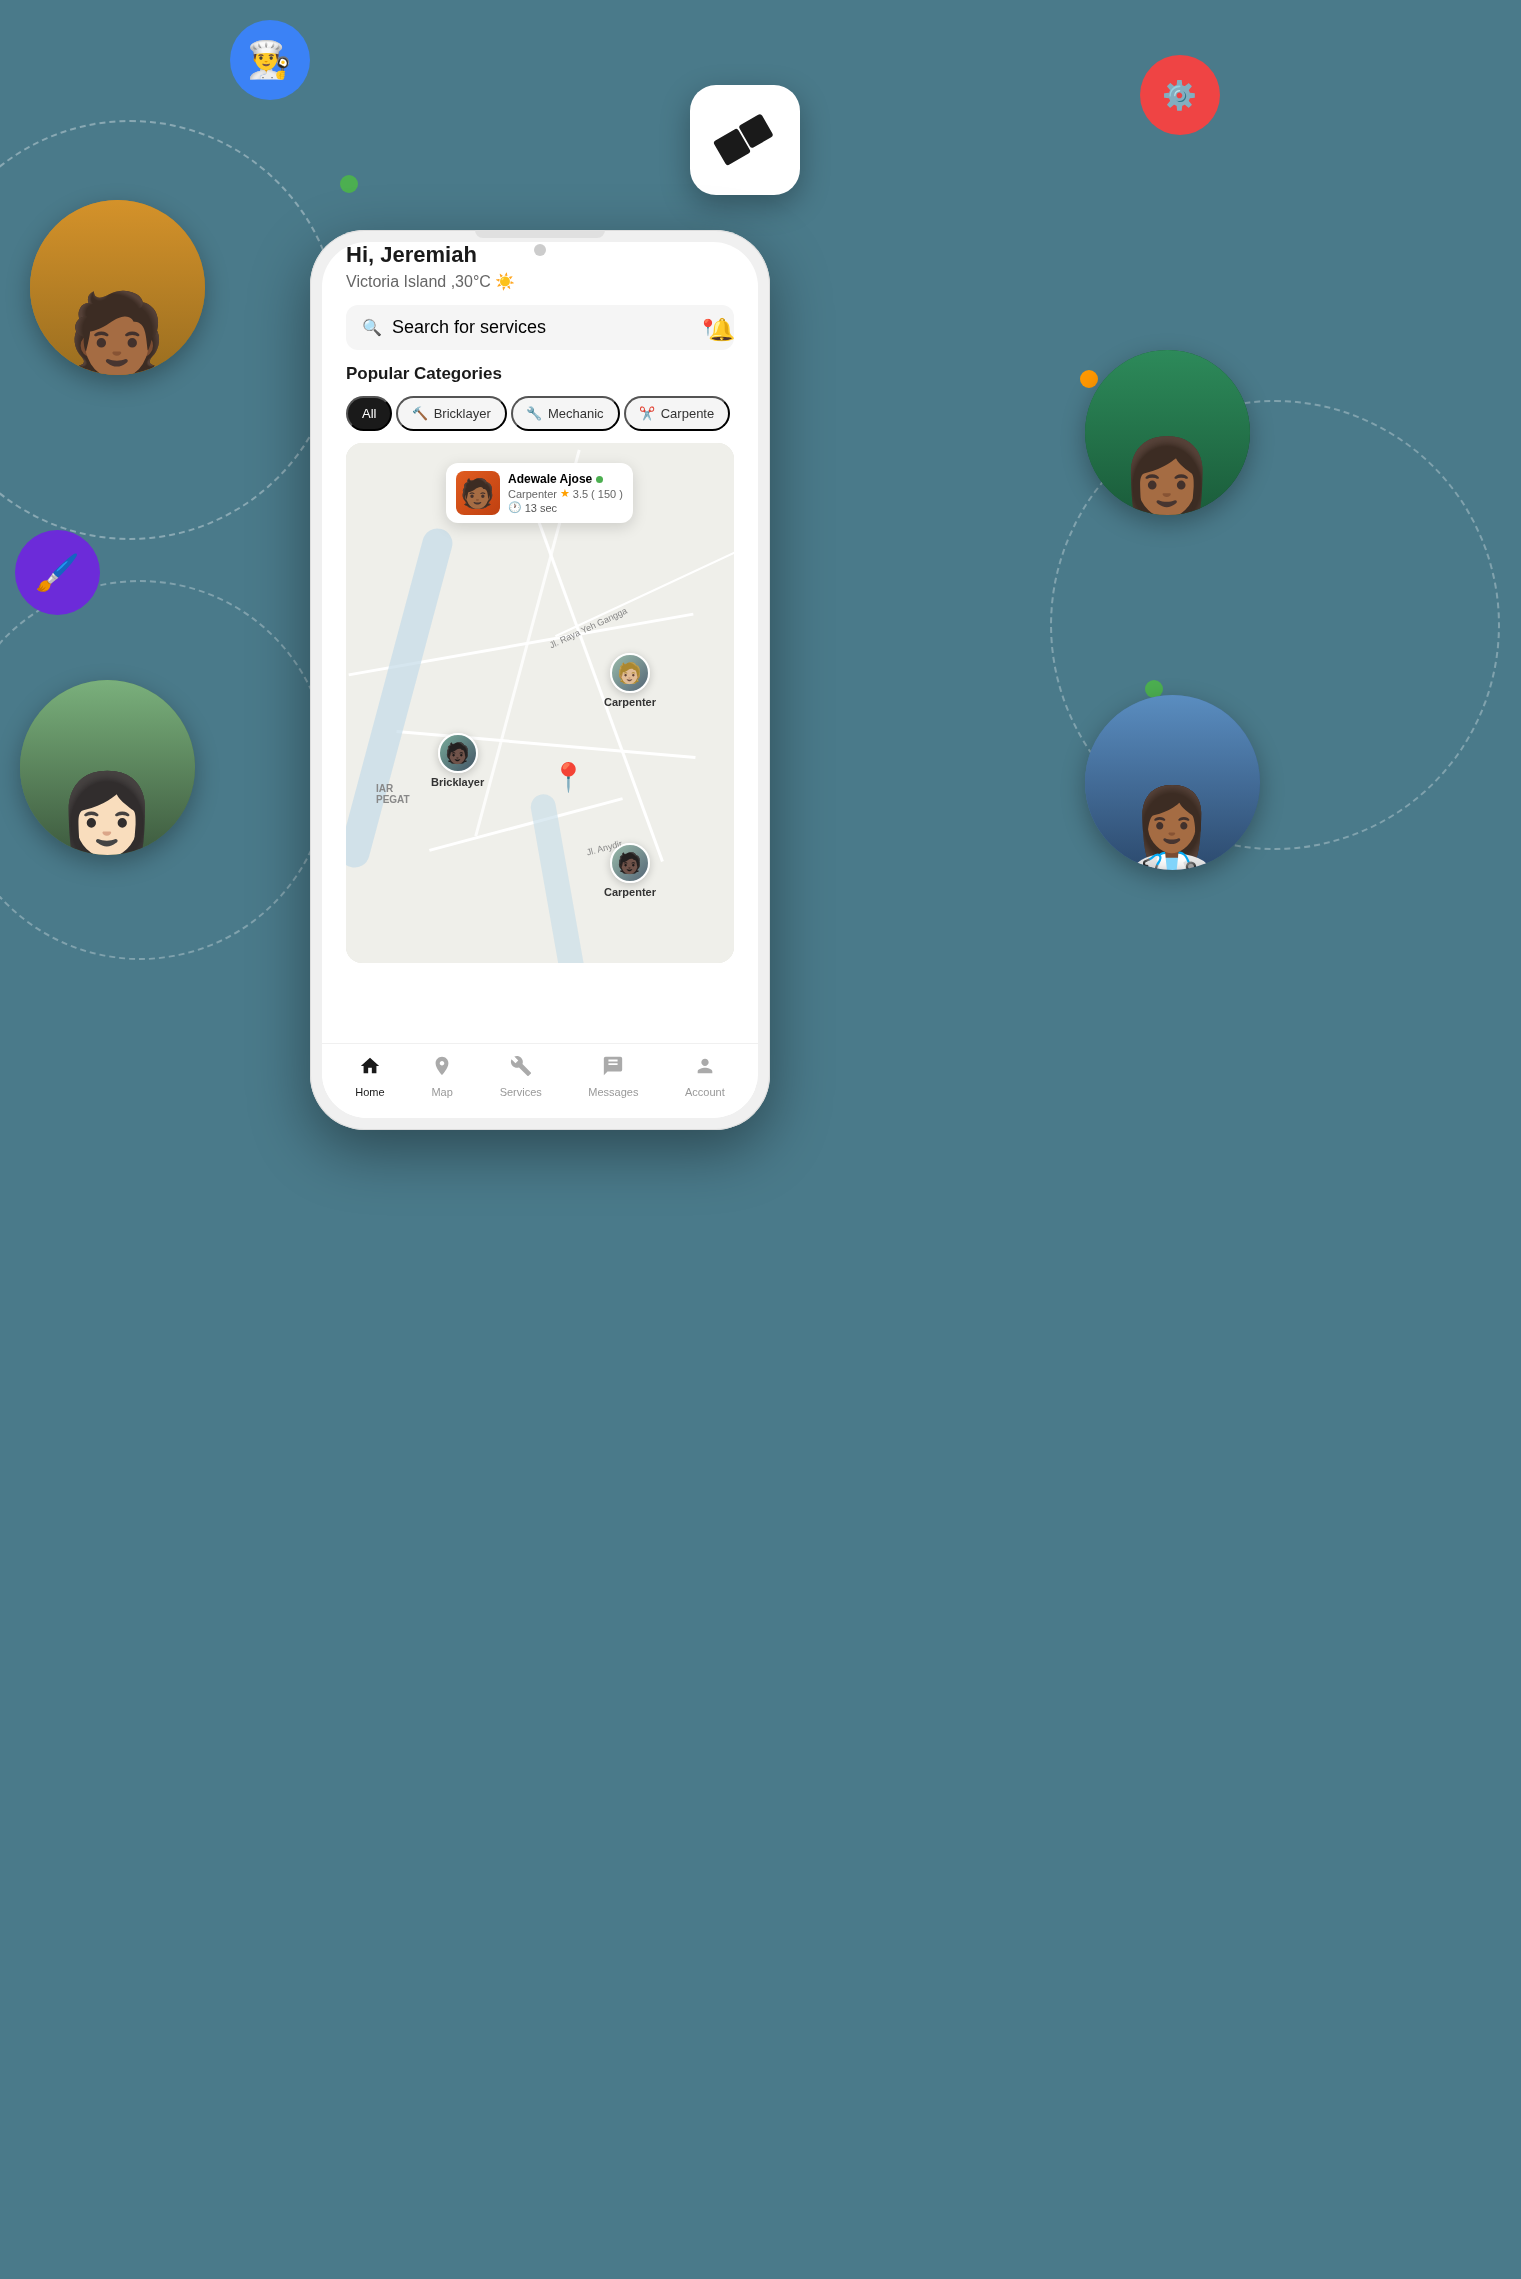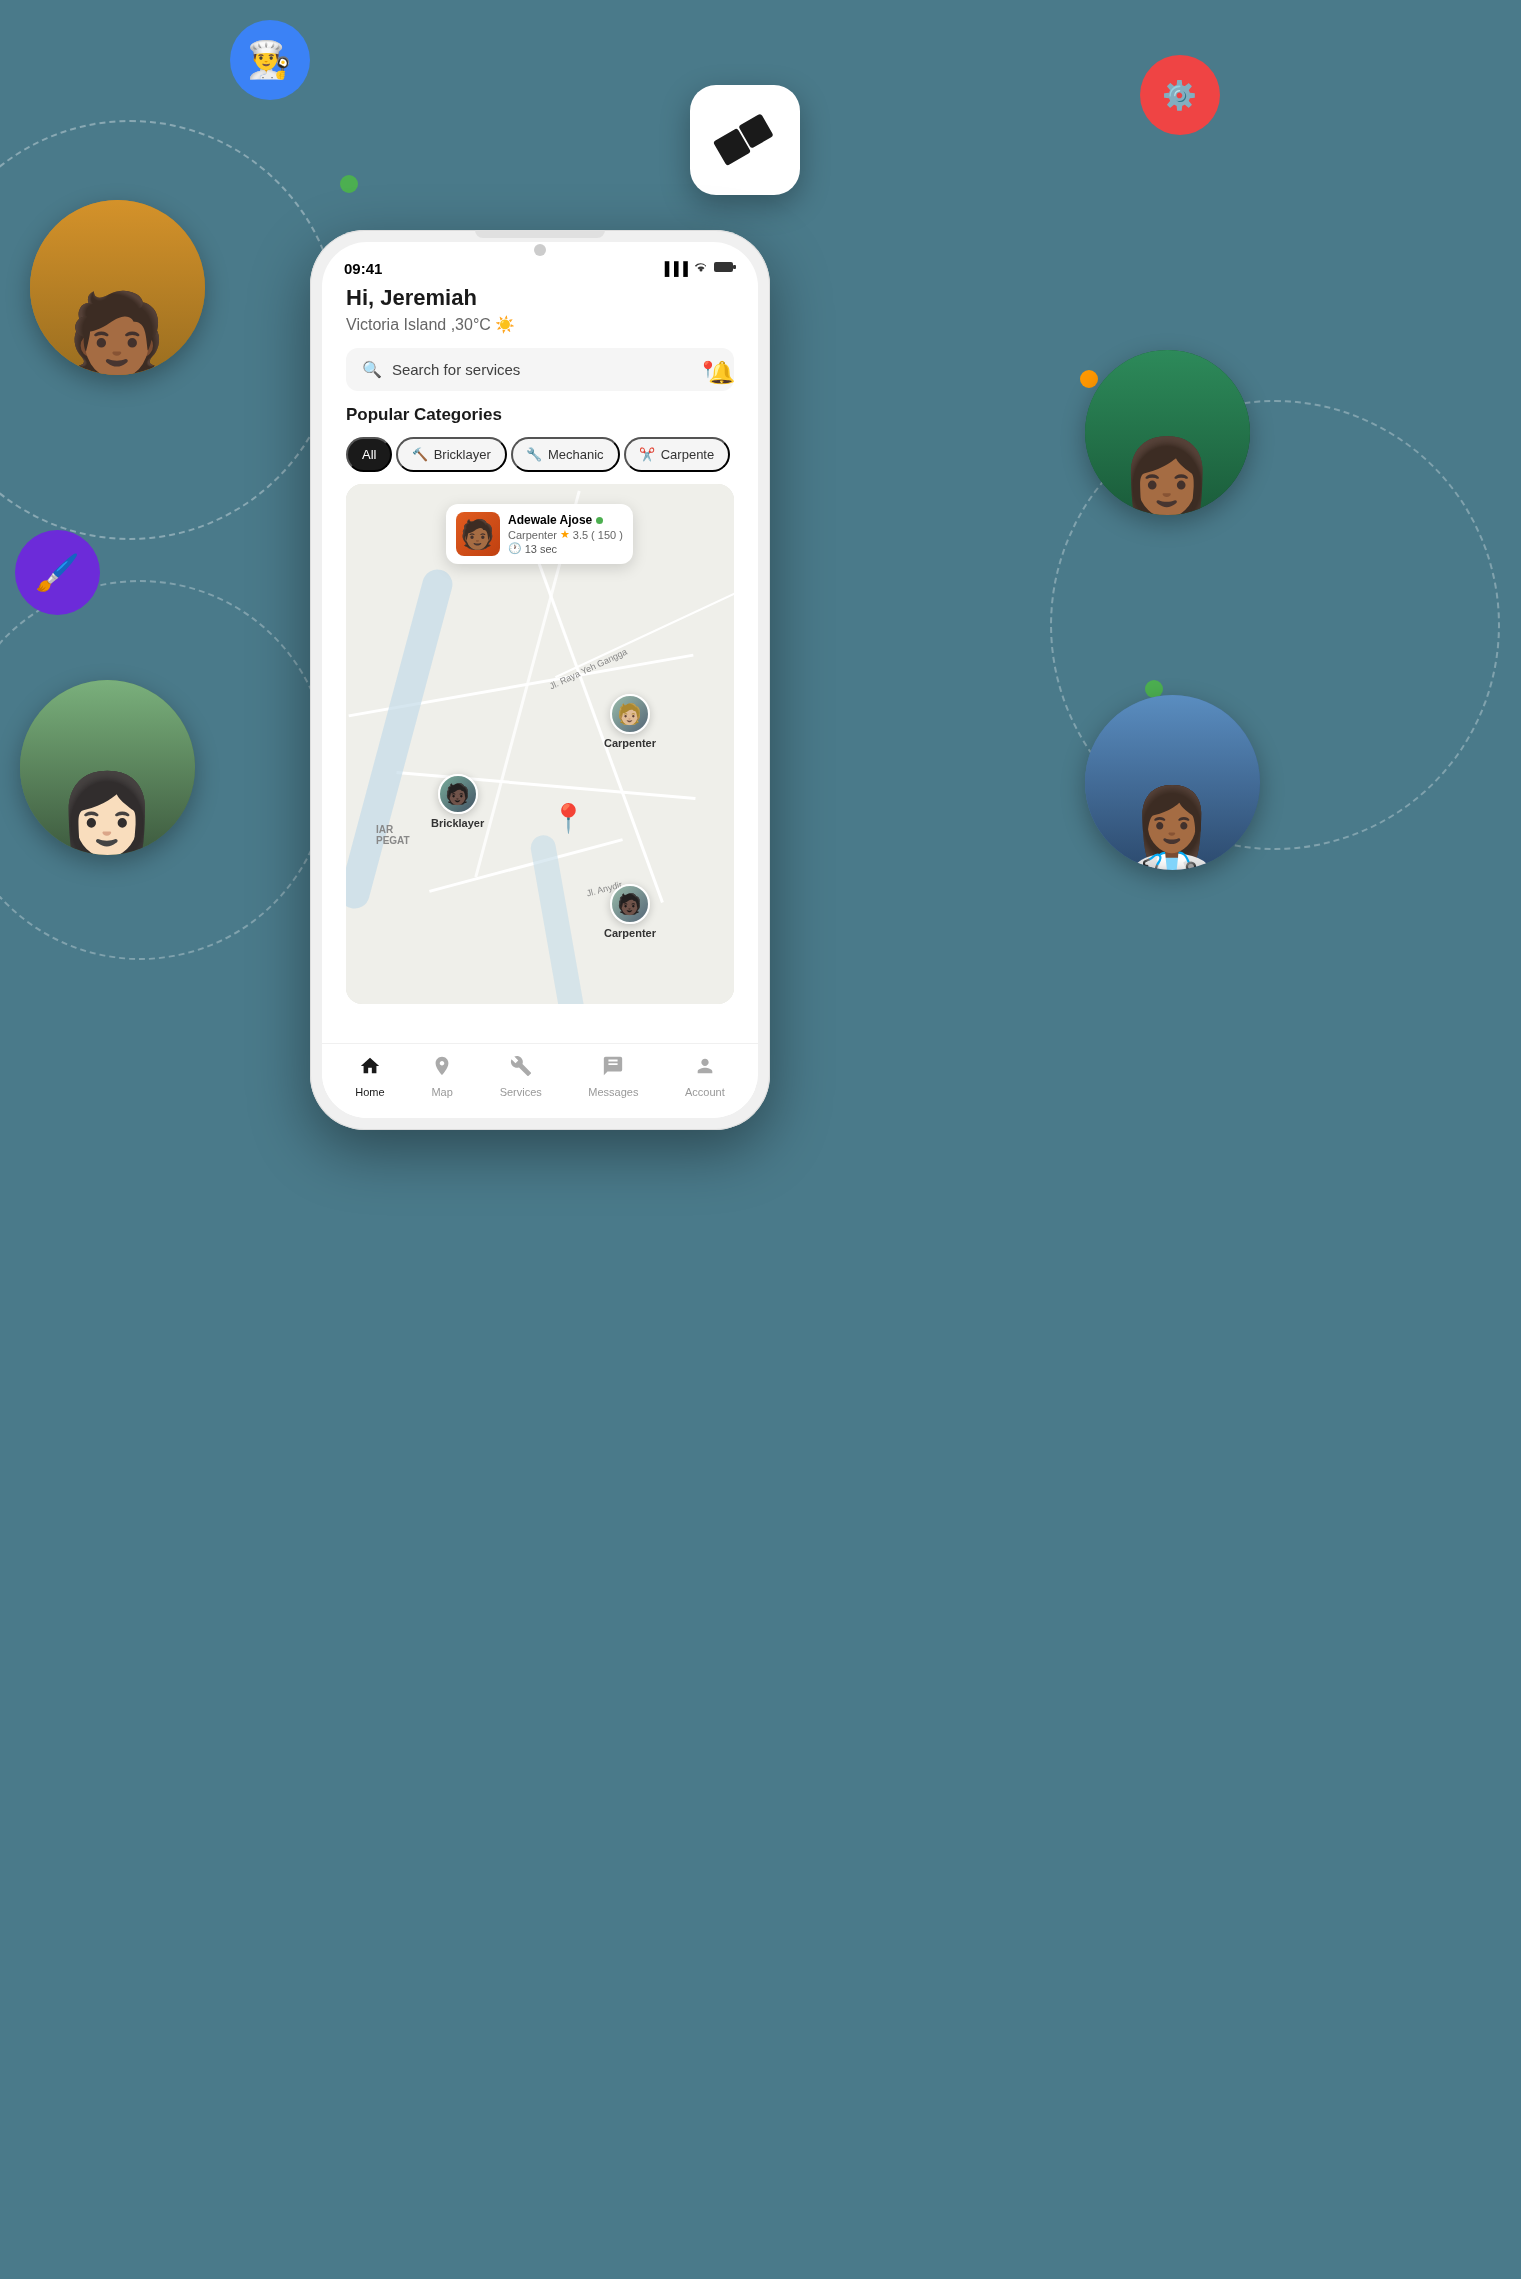--- a/index.html
+++ b/index.html
@@ -142,22 +142,22 @@
       margin: 14px 0;
       background: #f5f5f5;
       border-radius: 12px;
       padding: 12px 16px;
       display: flex;
       align-items: center;
       gap: 10px;
     }
 
     .search-bar-text {
-      color: #404040;
-      font-size: 15px;
+      color: #000000;
+      font-size: 18px;
       flex: 1;
     }
 
     
     .section-title {
       font-size: 17px;
       font-weight: 700;
       color: #1a1a1a;
       margin-bottom: 12px;
     }
@@ -436,38 +436,20 @@
 <div class="float-icon" style="top:530px;left:15px;width:85px;height:85px;background:#6c2bd9;font-size:36px;">
   🖌️
 </div>
 
 <div class="phone-wrapper">
   <div class="phone-outer">
     <div class="phone-notch"></div>
     <div class="phone-camera"></div>
     <div class="phone-inner">
 
-      <div class="status-bar">
-        <span>09:41</span>
-        <div class="status-icons">
-          <span>▐▐▐</span>
-          <span>
-            <svg width="16" height="12" viewBox="0 0 16 12">
-                <path d="M8 10.5a1.5 1.5 0 100-3 1.5 1.5 0 000 3zm-3.5-3.5a5 5 0 017 0l-1.5 1.5a3 3 0 00-4 0L4.5 7zm-2.5-2.5a8 8 0 0111 0L13 6a6 6 0 00-10 0L2 4.5z" fill="#333"></path>
-              </svg>
-          </span>
-          <span>
-            <svg width="22" height="12" viewBox="0 0 22 12">
-                <rect x="0" y="1" width="19" height="10" rx="2" fill="#333"></rect>
-                <rect x="1" y="2" width="15" height="8" rx="1" fill="#333"></rect>
-                <rect x="19" y="4" width="3" height="4" rx="1" fill="#333"></rect>
-              </svg>
-          </span>
-        </div>
-      </div>
 
       <div class="content" style="position:relative;">
         <div class="greeting">Hi, Jeremiah</div>
         <div class="location">
           <span>Victoria Island ,30°C ☀️</span>
         </div>
         <div class="notification-bell">🔔</div>
 
         <div class="search-bar">
           <span style="color:#999;font-size:16px;">🔍</span>

